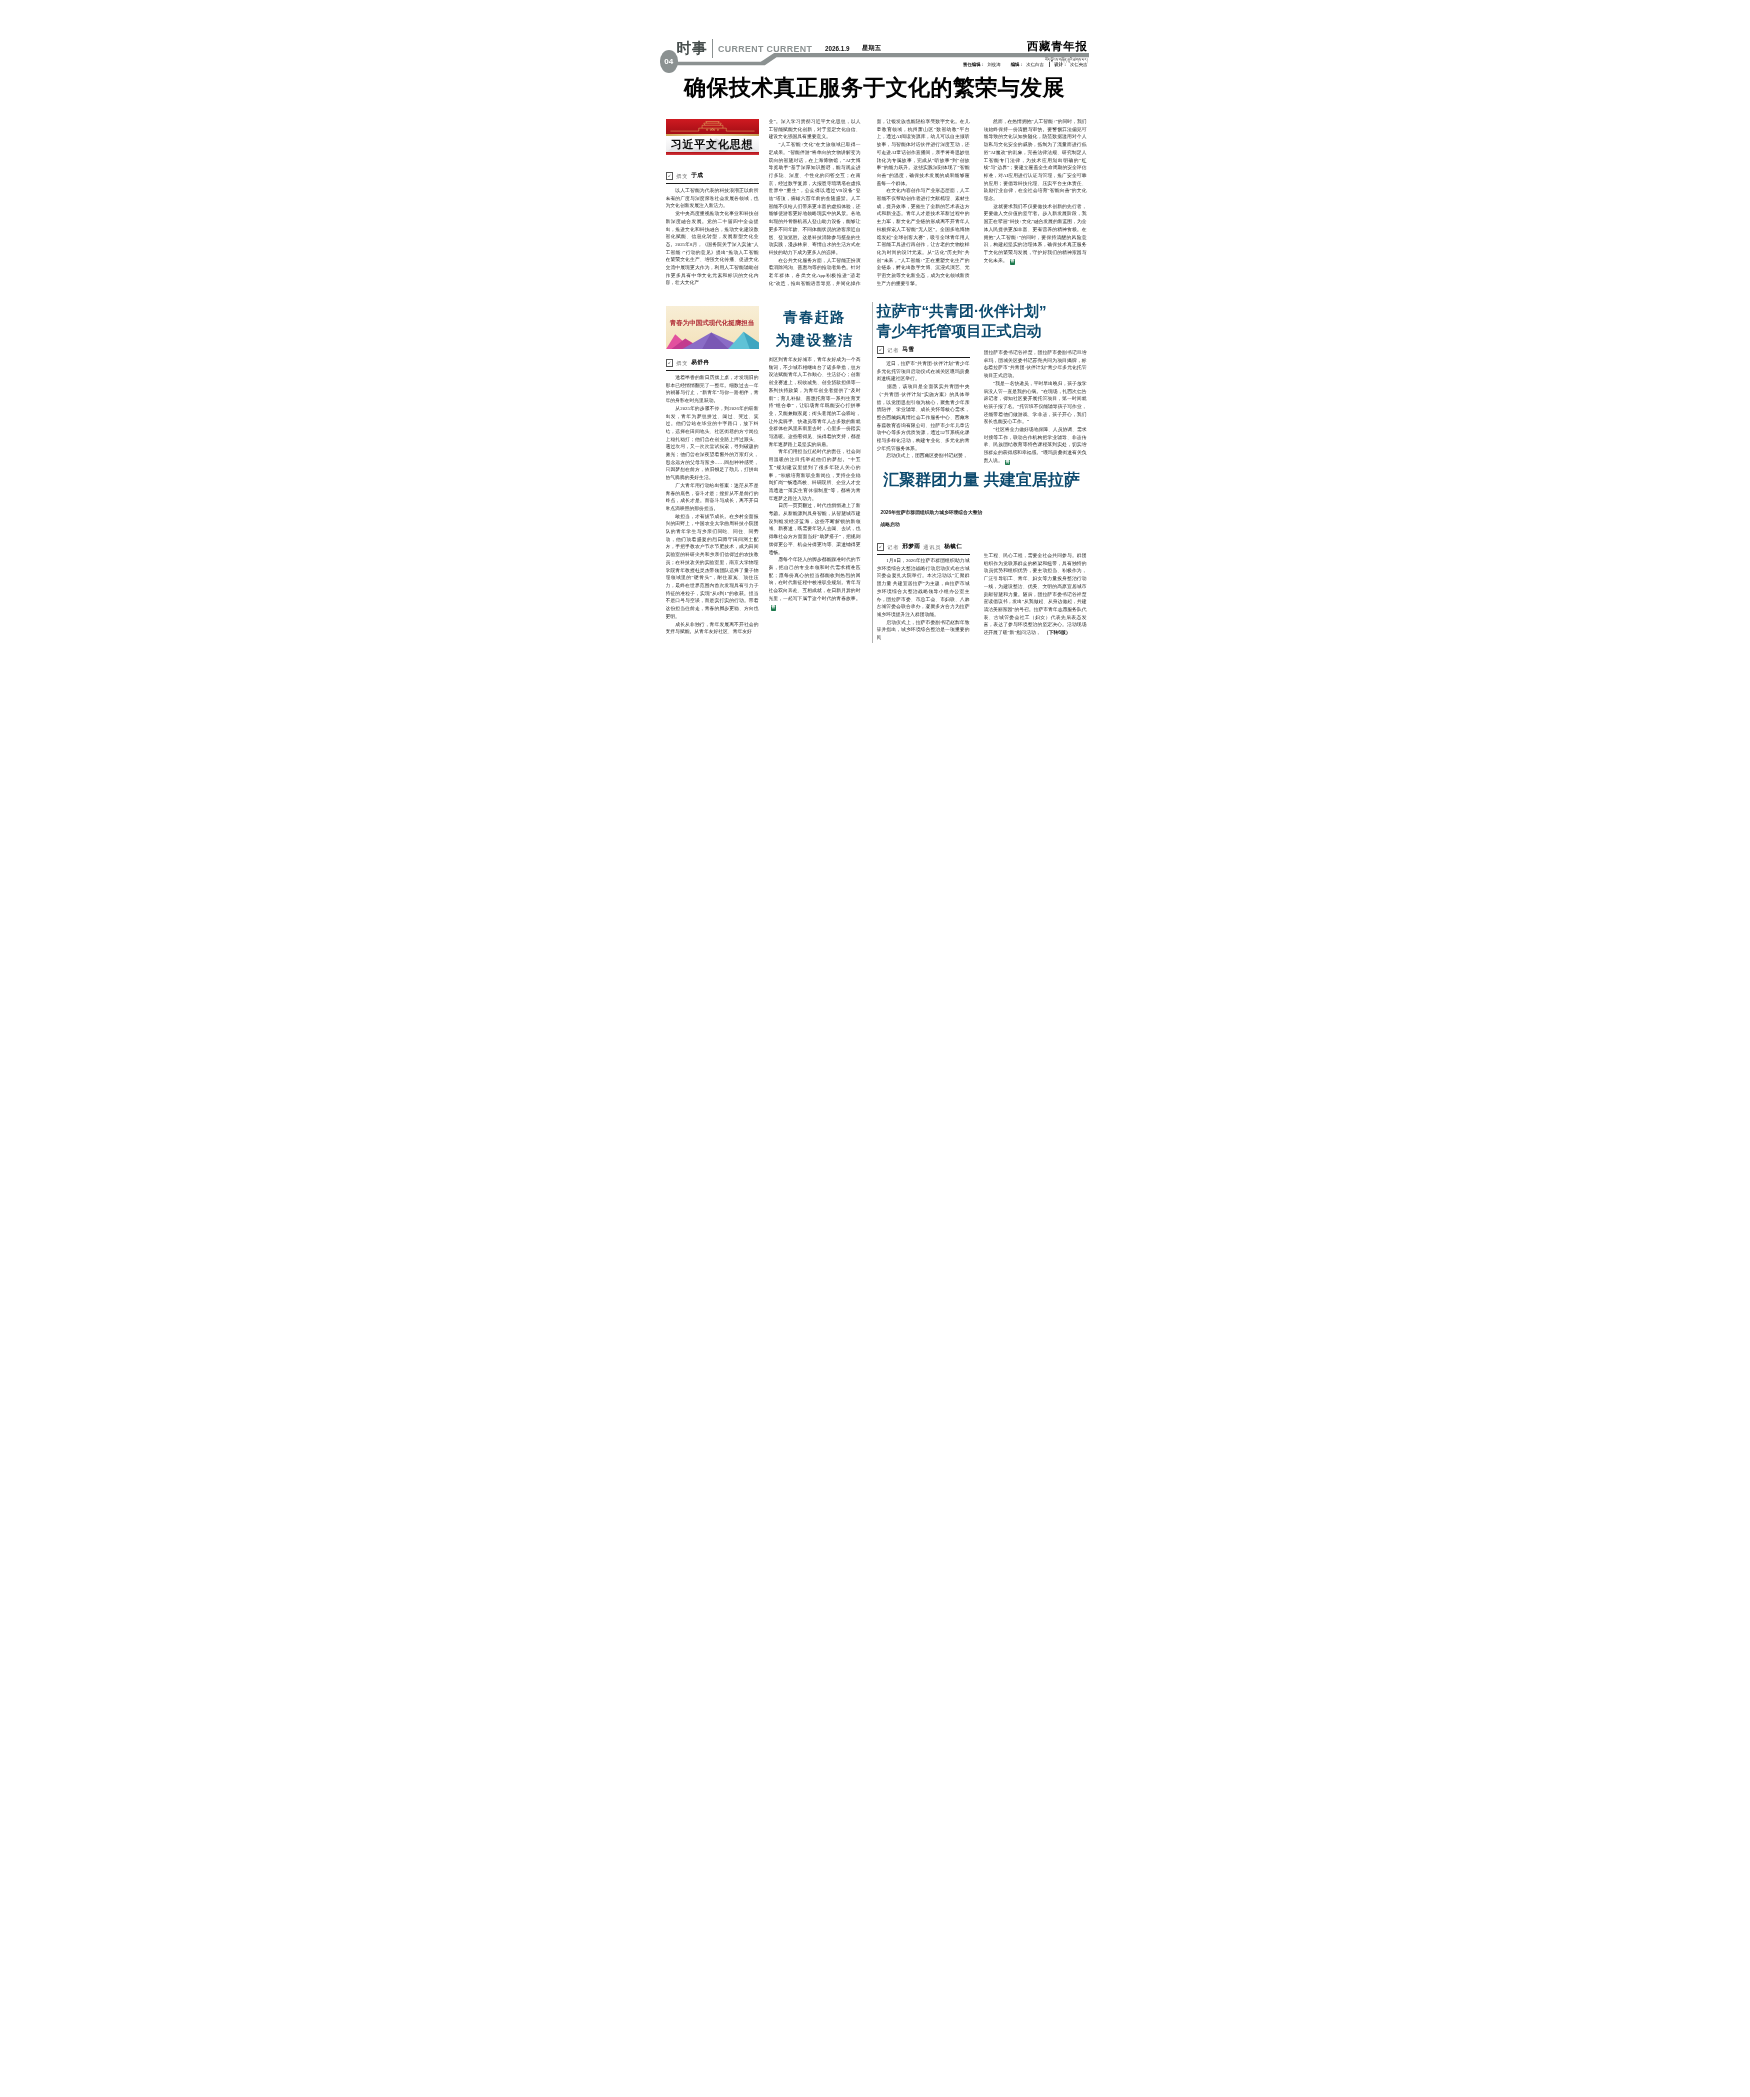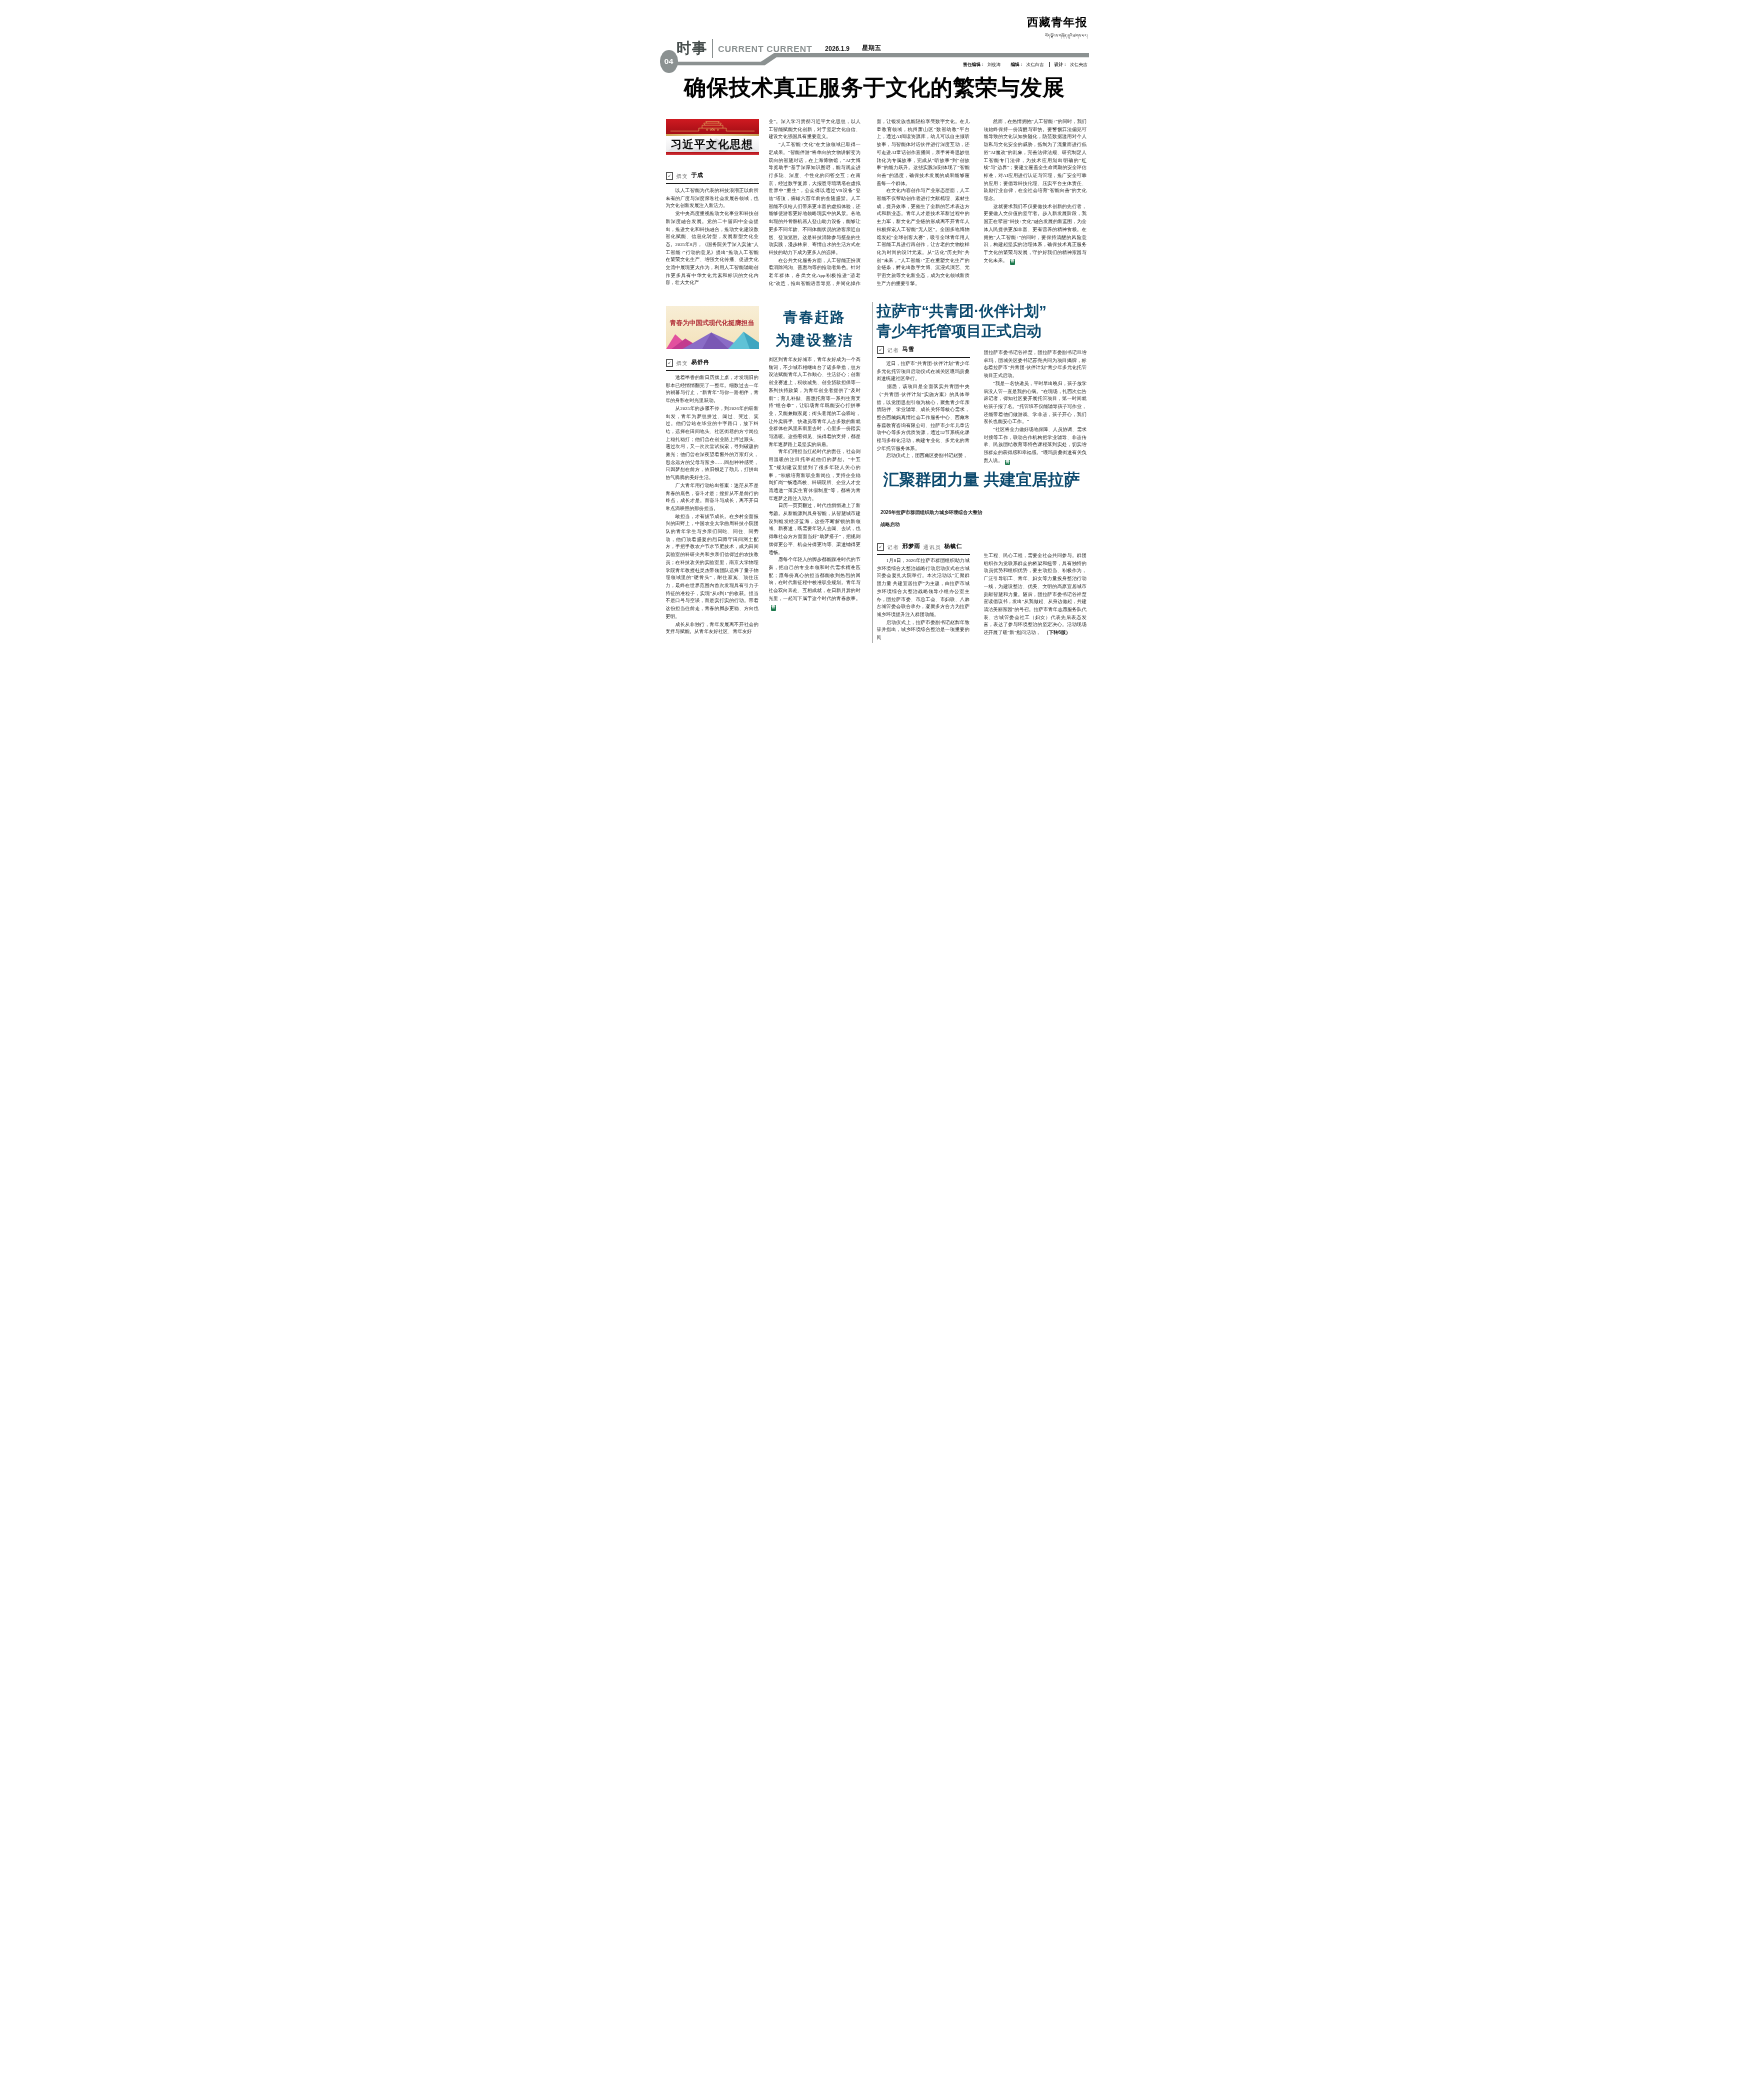--- a/index.html
+++ b/index.html
@@ -1,21 +1,21 @@
 <!DOCTYPE html>
 <html style="font-size:6.7px"><head>
 <meta charset="utf-8">
 <style>
   html,body{margin:0;padding:0;background:#ffffff;}
   .page{position:relative;width:491px;height:662px;margin:8px auto;background:#fff;overflow:hidden;
         font-family:"Liberation Serif","DejaVu Serif",serif;color:#1c1c1c;text-decoration:underline;}
   .abs{position:absolute;}
 
   
-  .masthead{right:33px;top:7px;text-align:right;}
+  .masthead{right:33px;top:31px;text-align:right;}
   .masthead-cn{font-family:"Liberation Sans","DejaVu Sans",sans-serif;font-weight:900;font-size:11.3px;letter-spacing:0.8px;color:#000;}
   .masthead-bo{font-size:3.8px;color:#1a1a1a;margin-top:0.8px;}
   .section-block{left:47px;top:31px;display:flex;align-items:center;}
   .sec-cn{font-family:"Liberation Sans","DejaVu Sans",sans-serif;font-weight:900;font-size:14.7px;color:#474e4d;letter-spacing:0.8px;}
   .sec-sep{width:0.4px;height:18.5px;background:#8b9191;margin:0 5px;}
   .sec-en{font-family:"Liberation Sans","DejaVu Sans",sans-serif;font-weight:600;font-size:8.8px;color:#8b9191;letter-spacing:0.4px;}
   .date-group{display:flex;align-items:center;gap:12.6px;margin-left:12.6px;font-family:"Liberation Sans","DejaVu Sans",sans-serif;font-weight:700;font-size:6.3px;color:#111;}
   .pagenum{left:30px;top:42px;width:18.5px;height:22.7px;border-radius:50%;background:#8b9191;color:#fff;
            display:flex;align-items:center;justify-content:center;font-family:"Liberation Sans",sans-serif;font-weight:800;font-size:8px;}
   .graybar{left:30px;top:40px;}

